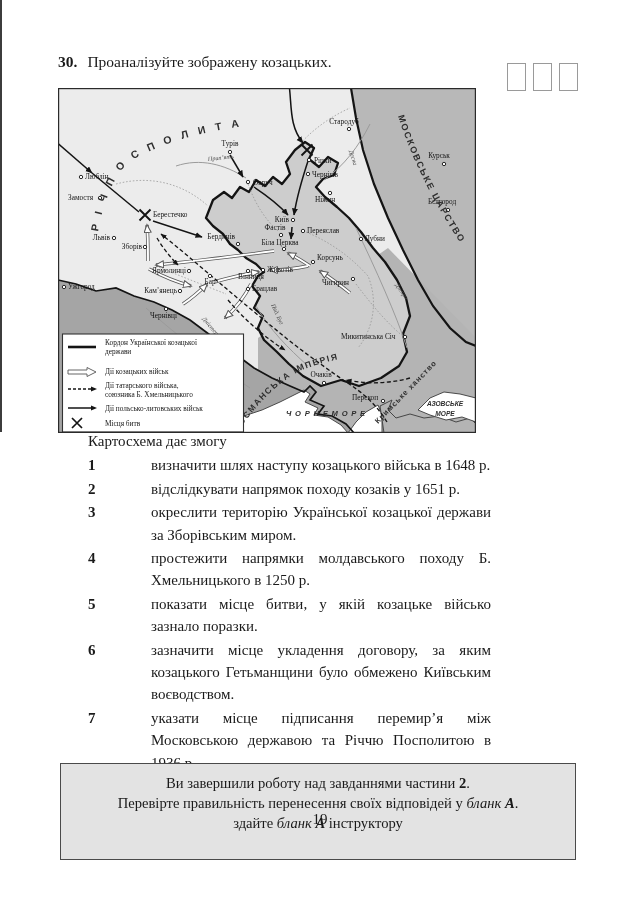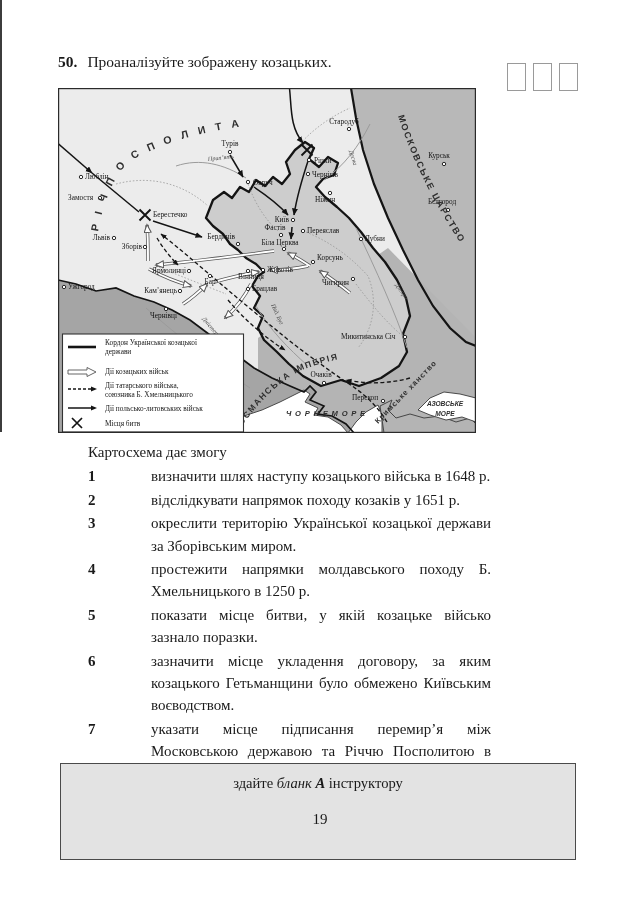--- a/index.html
+++ b/index.html
@@ -15,40 +15,40 @@
   .answer-boxes{position:absolute;left:507px;top:63px;display:flex;gap:7px;}
   .abox{width:17px;height:26px;border:1px solid #9a9a9a;background:#fff;}
   
   .map-wrap{position:absolute;left:58px;top:88px;width:418px;height:345px;}
   svg{display:block;}
   .city-label{font-family:"Liberation Serif",serif;font-size:7.3px;fill:#141414;}
   .river-label{font-family:"Liberation Serif",serif;font-size:6.2px;font-style:italic;fill:#4d4d4d;}
   .region-label{font-family:"Liberation Sans",sans-serif;font-weight:bold;fill:#2e2e2e;}
   .legend-label{font-family:"Liberation Serif",serif;font-size:7.3px;fill:#141414;}
   
-  .tasks{position:absolute;left:88px;top:441px;width:403px;font-size:15px;line-height:22.4px;}
+  .tasks{position:absolute;left:88px;top:430px;width:403px;font-size:15px;line-height:22.4px;}
   .tasks-intro{margin-bottom:2px;}
   .task-row{display:flex;margin-top:1px;}
   .task-num{width:23px;flex:0 0 23px;font-weight:bold;}
   .task-text{flex:1;text-align:justify;margin-left:40px;}
   
   .footer-box{
     position:absolute;left:60px;top:763px;width:514px;height:86px;
     background:#e3e3e3;border:1.5px solid #4a4a4a;
     font-size:14.6px;line-height:20px;text-align:center;padding-top:9px;box-sizing:content-box;
   }
   .page-num{position:absolute;left:0;top:811px;width:100%;text-align:center;font-size:15px;}
 </style>
 </head>
 <body>
 
 <div class="scan-edge"></div>
 
 <div class="q-row">
-  <span class="q-num">50.</span><span>Проаналізуйте зображену козацьких.</span>
+  <span class="q-num">30.</span><span>Проаналізуйте зображену козацьких.</span>
 </div>
 
 <div class="answer-boxes">
     <div class="abox"></div>
     <div class="abox"></div>
     <div class="abox"></div>
   </div>
 
 <div class="map-wrap">
 <svg width="418" height="345" viewBox="0 0 418 345" xmlns="http://www.w3.org/2000/svg">
@@ -281,16 +281,18 @@
         <span class="task-text">зазначити місце укладення договору, за яким козацького Гетьманщини було обмежено Київським воєводством.</span>
       </div>
       <div class="task-row">
         <span class="task-num">7</span>
         <span class="task-text">указати місце підписання перемир’я між Московською державою та Річчю Посполитою в 1936 р.</span>
       </div>
     </div>
 </div>
 
 <div class="footer-box" id="footer-box">
+    <div>Ви завершили роботу над завданнями частини <b>2</b>.</div>
+    <div>Перевірте правильність перенесення своїх відповідей у <i>бланк <b>А</b></i>.</div>
     <div>здайте <i>бланк <b>А</b></i> інструктору</div>
   </div>
 
 <div class="page-num">19</div>
 
 </body></html>

